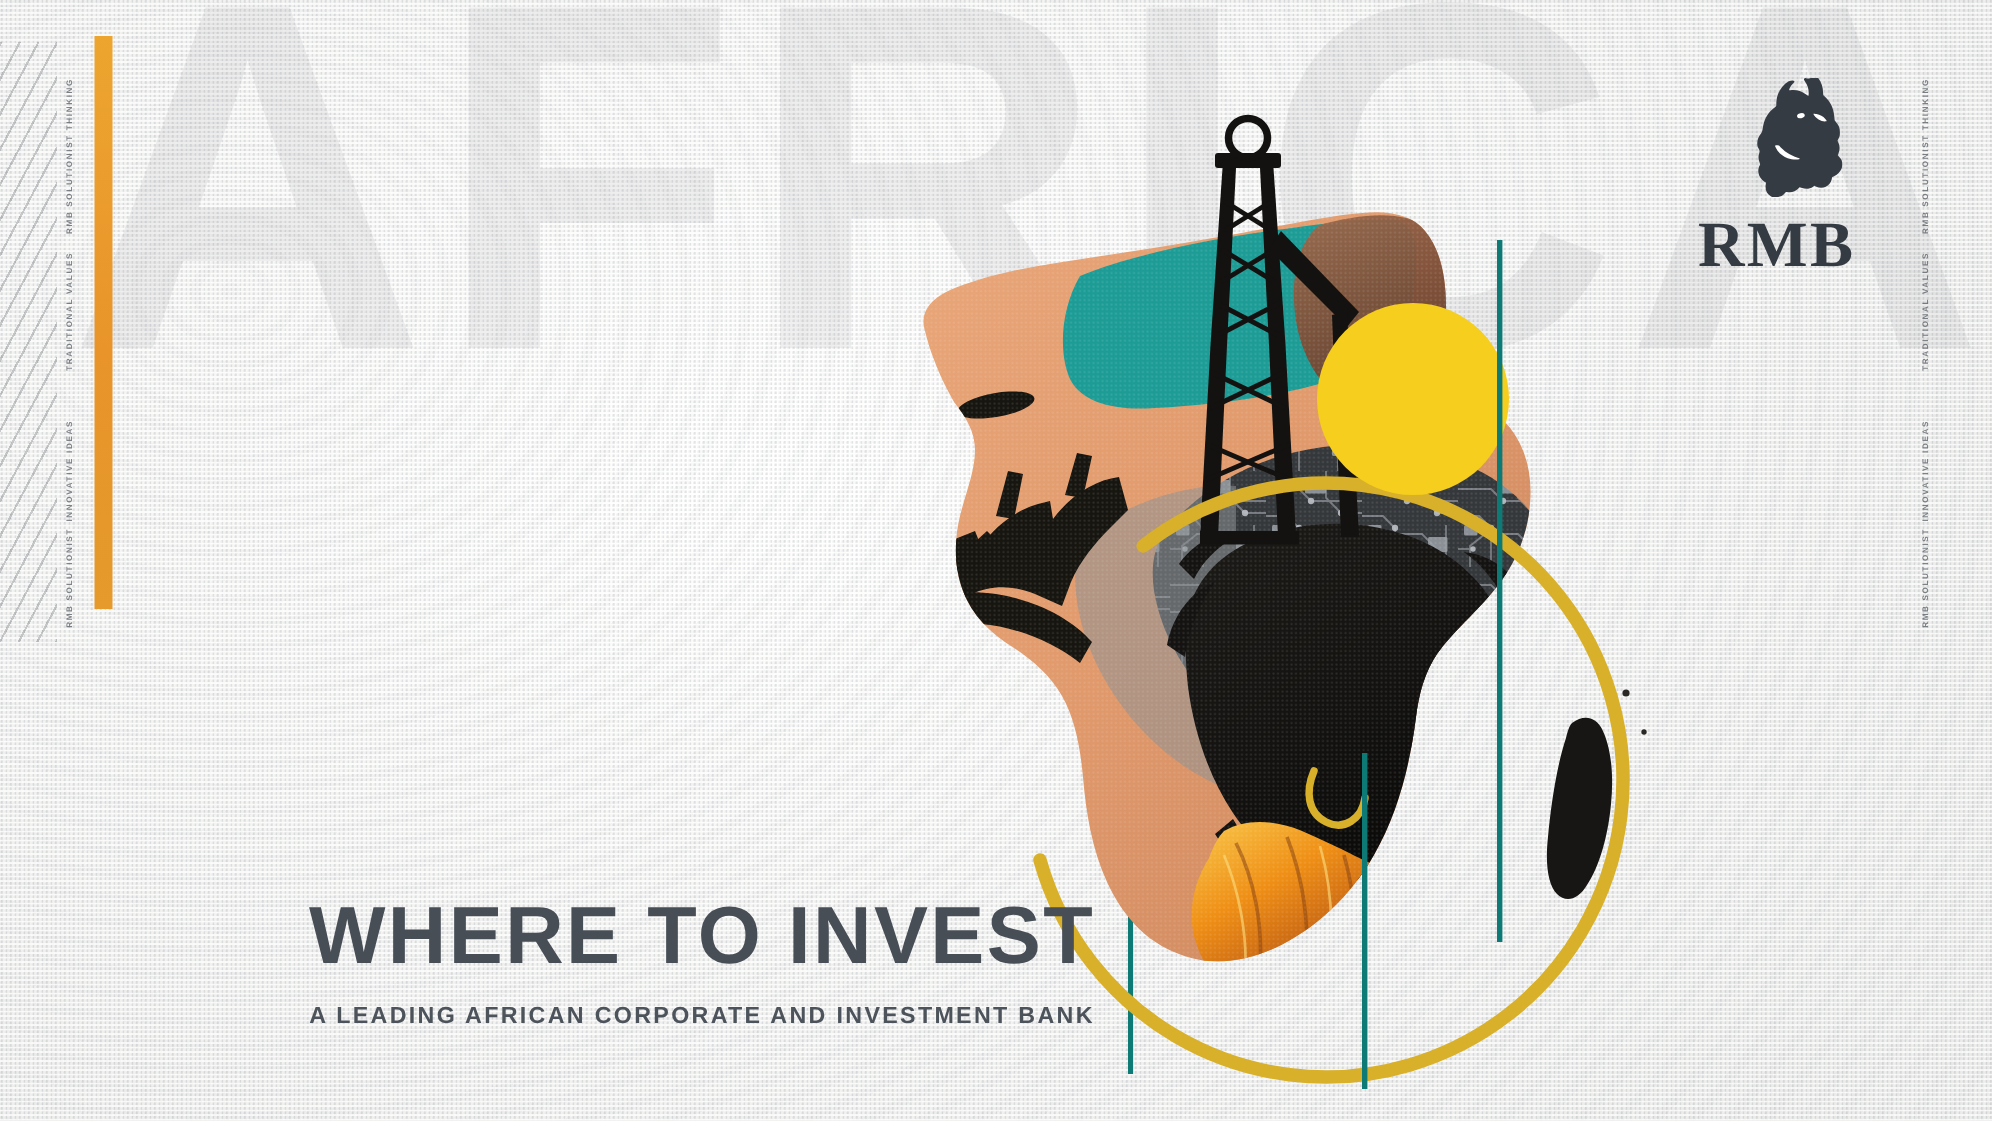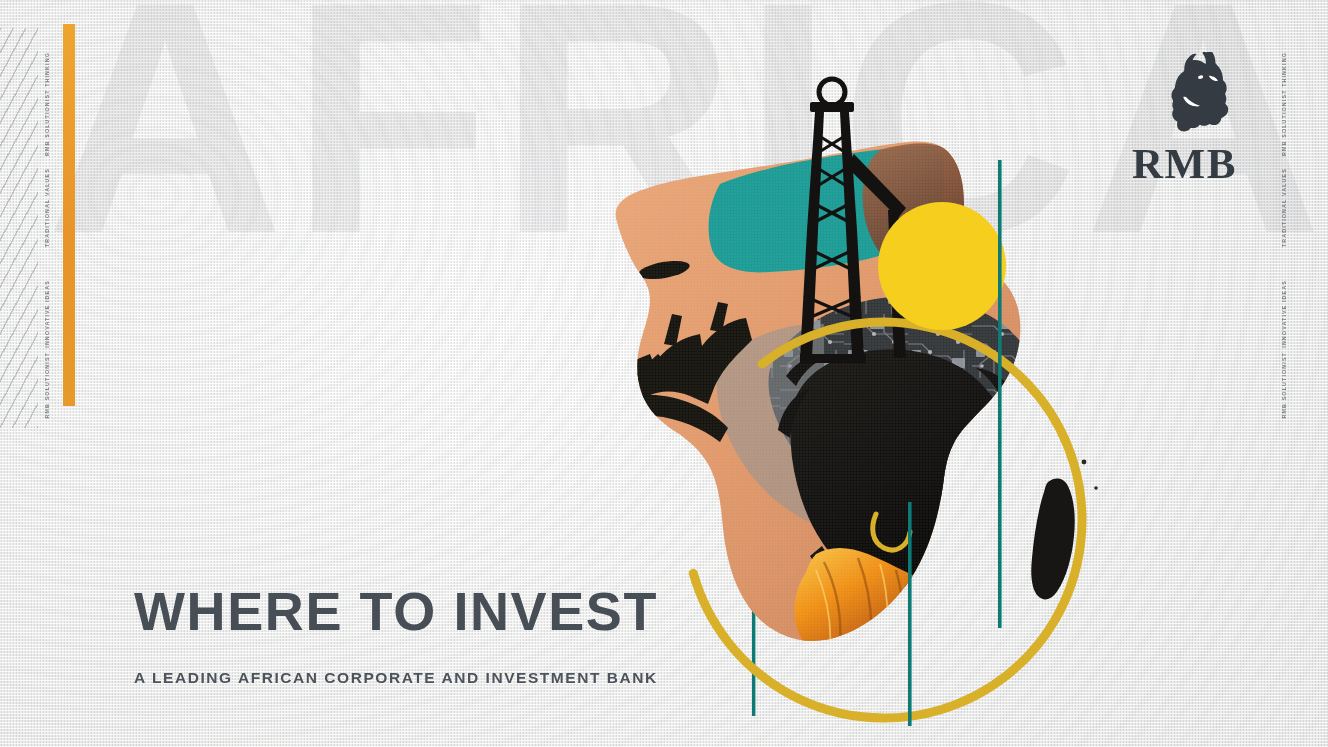--- a/index.html
+++ b/index.html
@@ -112,34 +112,35 @@
     font-size:43px;
     font-weight:700;
     letter-spacing:1.5px;
     color:#343b43;
     line-height:1;
   }
 
   
   .title-block {
     position:absolute;
-    left:134px; bottom:60px;
+    left:108px; bottom:60px;
     width:720px;
+    text-align:center;
   }
   .headline {
     font-size:54px;
     font-weight:700;
     letter-spacing:1.6px;
     line-height:1.07;
     color:#474e56;
     text-transform:uppercase;
   }
   .headline .ln { display:block; }
   .subline {
-    margin-top:28px;
+    margin-top:15px;
     font-size:15.5px;
     font-weight:700;
     letter-spacing:1.55px;
     color:#4c535b;
     text-transform:uppercase;
   }
 
   
   .collage {
     position:absolute;

